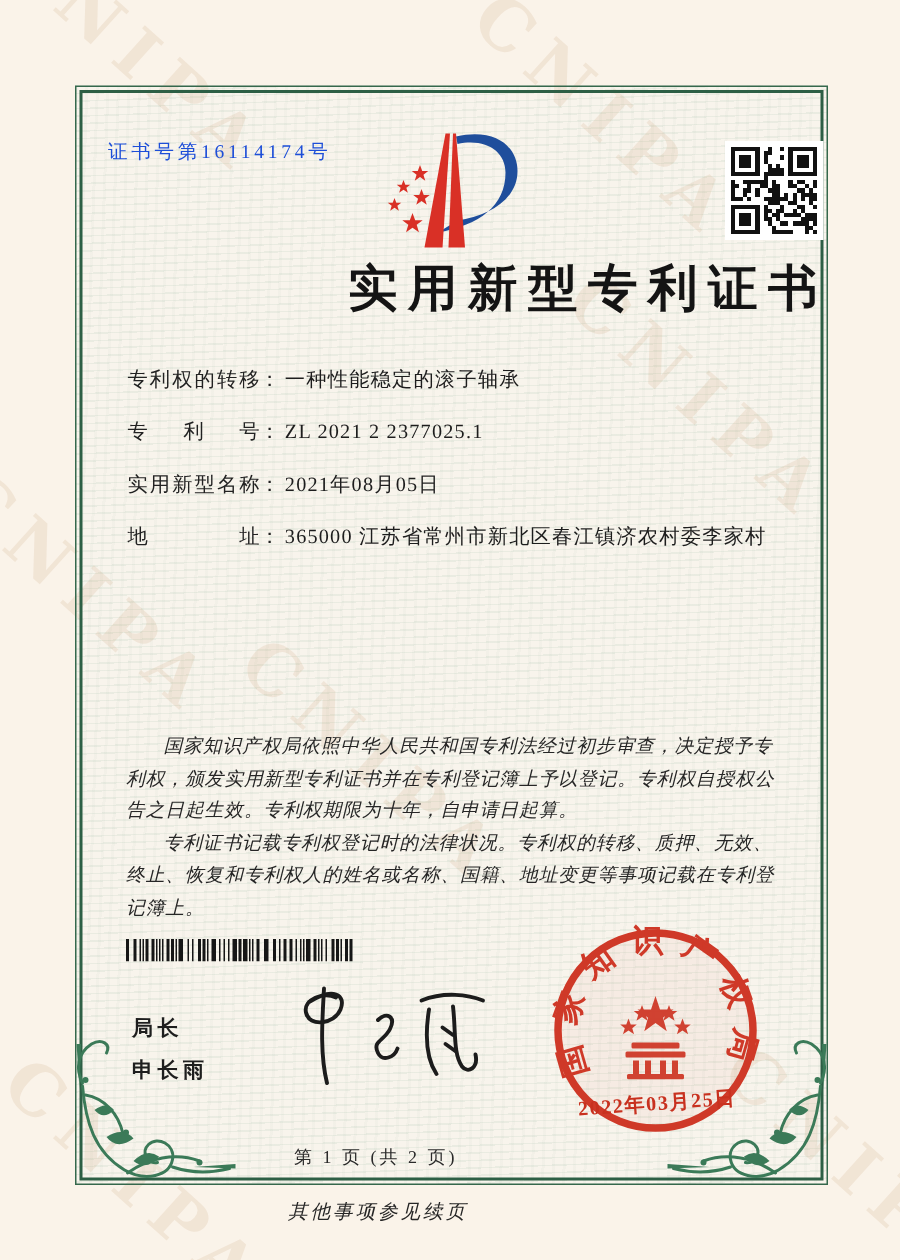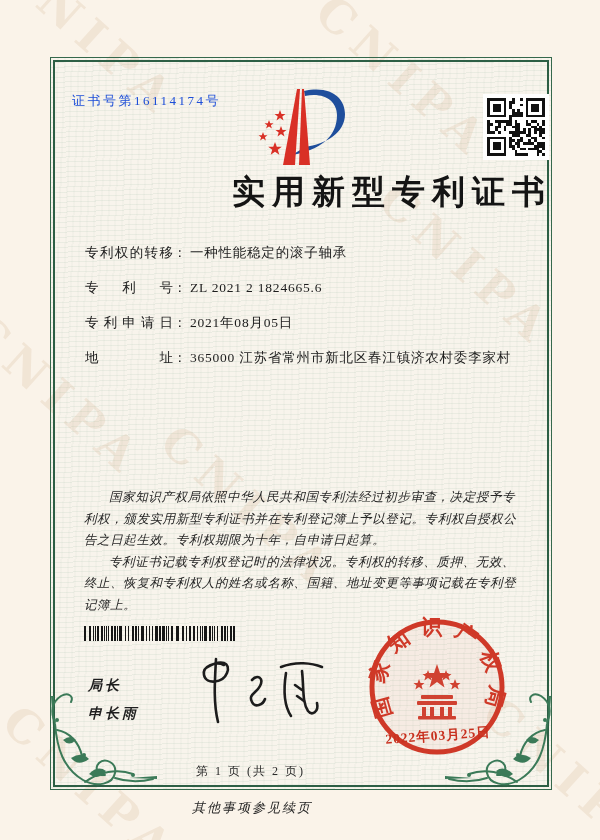--- a/index.html
+++ b/index.html
@@ -54,21 +54,21 @@
   .grant-row .g-right{margin-left:42px;}
   .paragraphs{
     position:absolute;left:84px;top:487px;width:434px;
     font-size:12.5px;line-height:21.5px;font-style:italic;letter-spacing:0.6px;color:#262626;
   }
   .paragraphs p{margin:0;text-indent:2em;}
   .barcode{position:absolute;left:84px;top:626px;}
   .sig-block{
     position:absolute;left:88px;top:671px;z-index:5;
     font-family:"Liberation Sans","DejaVu Sans",sans-serif;
-    font-size:14px;font-weight:600;letter-spacing:3px;color:#1e1e1e;line-height:28px;font-style:italic;
+    font-size:14px;font-weight:600;letter-spacing:3px;color:#1e1e1e;line-height:28px;
   }
   .sig-script{position:absolute;left:178px;top:652px;z-index:5;}
   .seal{position:absolute;left:366px;top:616px;z-index:5;}
   .seal-date{
     position:absolute;left:368px;top:727px;width:140px;text-align:center;z-index:6;
     color:#c8311f;font-size:13.5px;font-weight:700;letter-spacing:1px;
     transform:rotate(-4deg);
   }
   .pagination{
     position:absolute;left:50px;top:763px;width:401px;text-align:center;
@@ -297,24 +297,24 @@
 
   <div class="doc-title">实用新型专利证书</div>
 
   <div class="fields">
     <div class="field-row">
       <span class="f-label">专利权的转移</span><span class="f-colon">：</span>
       <span class="f-value">一种性能稳定的滚子轴承</span>
     </div>
     <div class="field-row">
       <span class="f-label">专利号</span><span class="f-colon">：</span>
-      <span class="f-value">ZL 2021 2 1824665.6</span>
+      <span class="f-value">ZL 2021 2 2377025.1</span>
     </div>
     <div class="field-row">
-      <span class="f-label">专利申请日</span><span class="f-colon">：</span>
+      <span class="f-label">实用新型名称</span><span class="f-colon">：</span>
       <span class="f-value">2021年08月05日</span>
     </div>
     <div class="field-row">
       <span class="f-label">地址</span><span class="f-colon">：</span>
       <span class="f-value">365000 江苏省常州市新北区春江镇济农村委李家村</span>
     </div>
   </div>
 
   <div class="paragraphs">
     <p>国家知识产权局依照中华人民共和国专利法经过初步审查，决定授予专利权，颁发实用新型专利证书并在专利登记簿上予以登记。专利权自授权公告之日起生效。专利权期限为十年，自申请日起算。</p>

